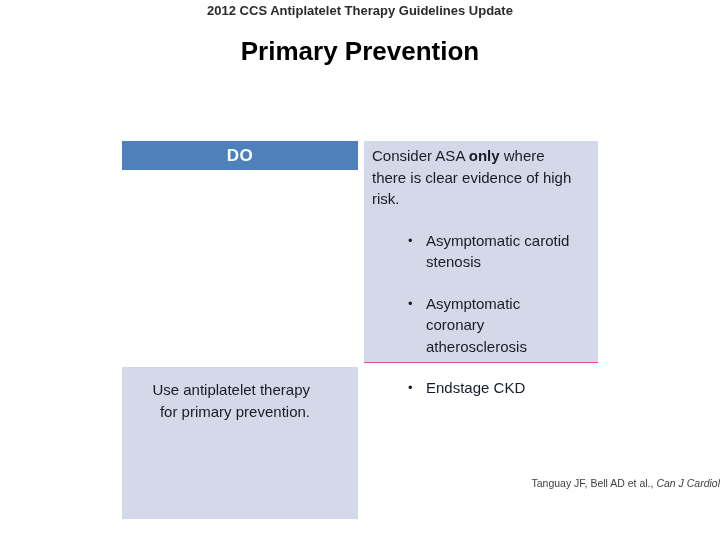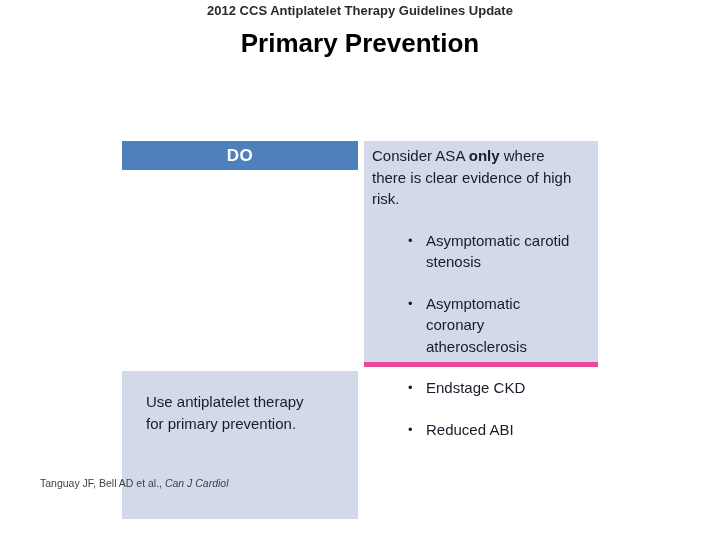--- a/index.html
+++ b/index.html
@@ -15,21 +15,21 @@
   .kicker {
     position: absolute;
     top: 3px; left: 0; right: 0;
     text-align: center;
     font-size: 13px;
     font-weight: bold;
     color: #2b2b2b;
   }
   .main-title {
     position: absolute;
-    top: 28px; left: 0; right: 0;
+    top: 36px; left: 0; right: 0;
     margin: 0;
     text-align: center;
     font-size: 26px;
     font-weight: bold;
     color: #000000;
   }
   .dd-table {
     position: absolute;
     left: 122px; top: 141px;
     width: 476px;
@@ -48,24 +48,24 @@
     line-height: 29px;
     letter-spacing: 0.5px;
   }
   .td {
     background: var(--cell-blue, #d3d9e8);
     height: 213px;
     padding: 4px 8px;
     font-size: 15px;
     line-height: 21.5px;
     color: #171c28;
-    border-bottom: 5px solid #ec4899;
+    border-bottom: 1px solid #ec4899;
   }
   .do-para { margin: 0; width: 208px; }
-  .dont-para { margin: 16px; width: 172px; }
+  .dont-para { margin: 8px; width: 172px; text-align: right; }
   .bullets {
     list-style: none;
     margin: 0;
     padding: 0 0 0 34px;
   }
   .bullets li {
     position: relative;
     padding-left: 20px;
     max-width: 150px;
     margin-top: 20px;
@@ -73,21 +73,21 @@
   .bullets li::before {
     content: "\2022";
     position: absolute;
     left: 2px;
     top: 0;
     font-size: 13px;
   }
   .citation {
     position: absolute;
     top: 477px; left: 40px; right: 0;
-    text-align: left;
+    text-align: right;
     font-size: 10.5px;
     color: #3f3f3f;
   }
   .citation i { font-style: italic; }
   .footer-bar {
     position: absolute;
     left: 42px; top: 493px;
     width: 641px; height: 30px;
     background: var(--footer-bar, #9cc7e7);
     display: flex;
@@ -126,21 +126,20 @@
 
     <div class="th">DO</div>
 
 
     <div class="td">
       <p class="do-para"><span>Consider ASA </span><b>only</b><span> where there is clear evidence of high risk.</span></p>
       <ul class="bullets">
         <li>Asymptomatic carotid stenosis</li>
         <li>Asymptomatic coronary atherosclerosis</li>
         <li>Endstage CKD</li>
-        <li>Reduced ABI</li>
       </ul>
     </div>
 
     <div class="td">
       <p class="dont-para">Use antiplatelet therapy for primary prevention.</p>
     </div>
 
   </div>
 
   <div class="citation"><span>Tanguay JF, Bell AD et al., </span><i>Can J Cardiol</i></div>

